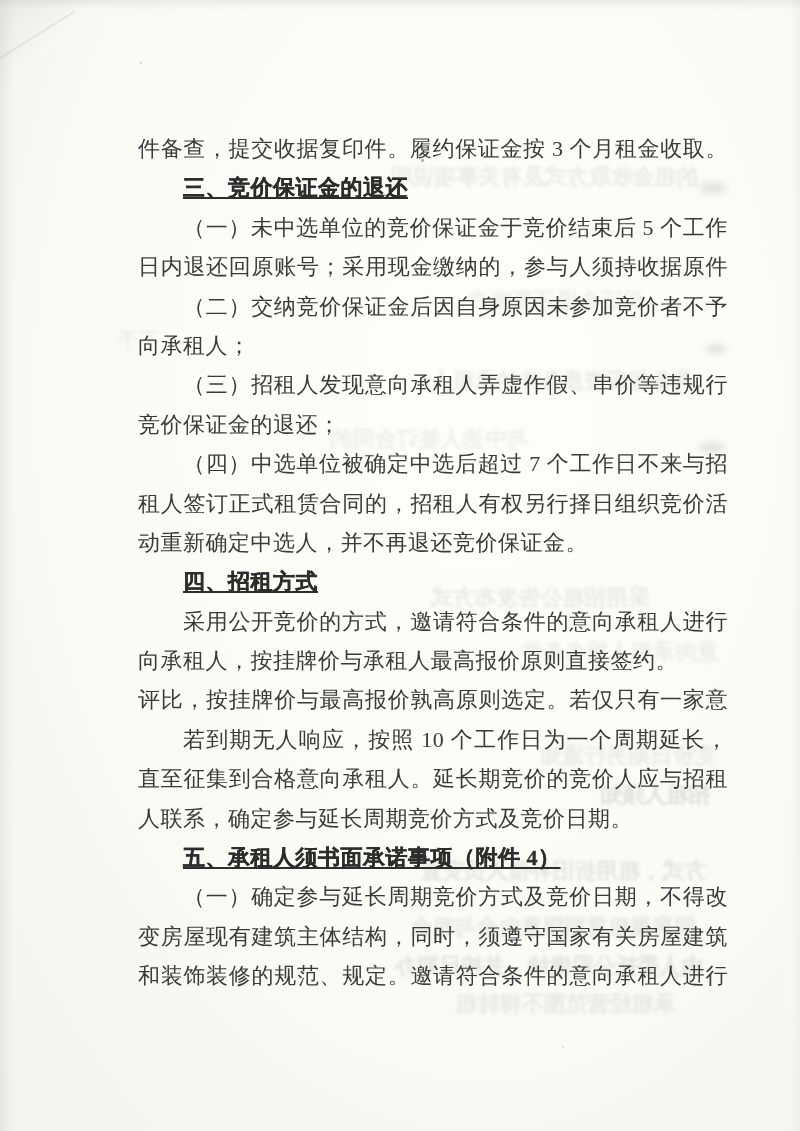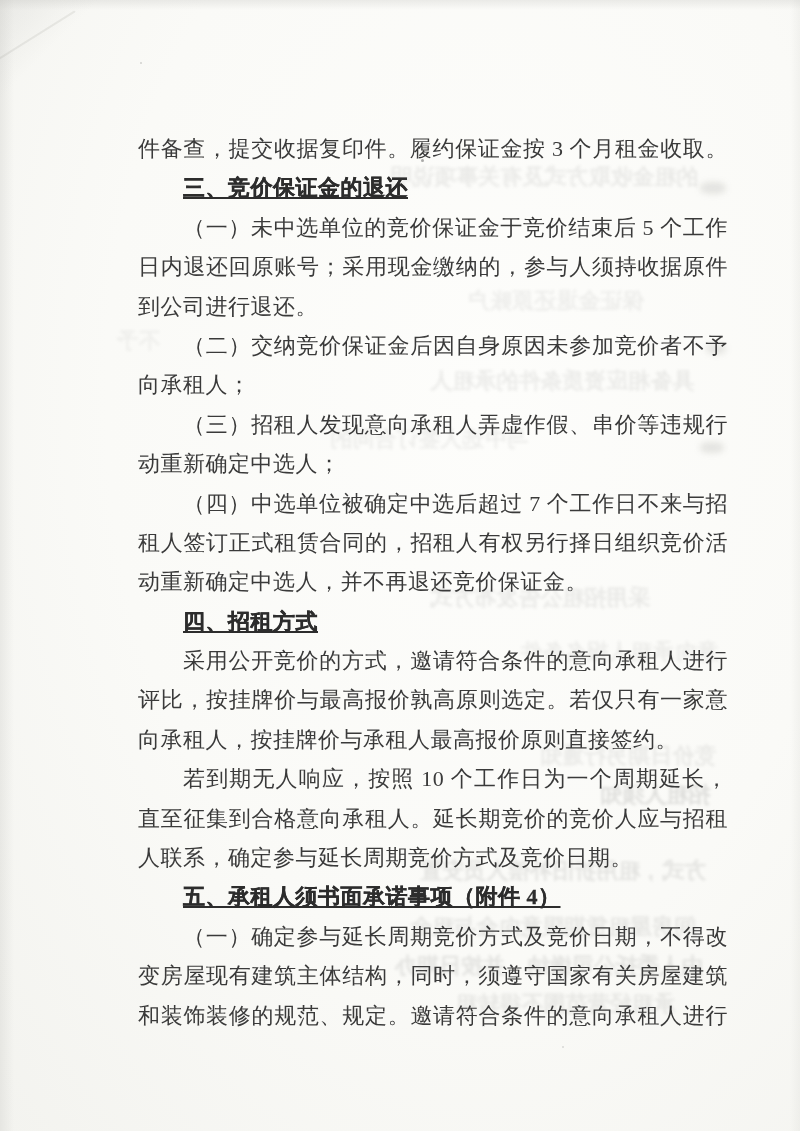--- a/index.html
+++ b/index.html
@@ -109,32 +109,31 @@
 
   <div class="speck" style="left:421px; top:159px; width:3px; height:3px;"></div>
   <div class="speck" style="left:140px; top:62px; width:2px; height:2px; opacity:.5;"></div>
   <div class="speck" style="left:562px; top:1046px; width:2px; height:2px; opacity:.4;"></div>
 
   <div class="text-layer">
       <div class="line fill">件备查，提交收据复印件。履约保证金按 3 个月租金收取。</div>
       <div class="line heading indent end">三、竞价保证金的退还</div>
       <div class="line indent fill">（一）未中选单位的竞价保证金于竞价结束后 5 个工作</div>
       <div class="line fill">日内退还回原账号；采用现金缴纳的，参与人须持收据原件</div>
-      <div class="line end">到公司进行退还。</div>
       <div class="line indent fill">（二）交纳竞价保证金后因自身原因未参加竞价者不予</div>
       <div class="line end">向承租人；</div>
       <div class="line indent fill">（三）招租人发现意向承租人弄虚作假、串价等违规行</div>
-      <div class="line end">动重新确定中选人；</div>
+      <div class="line end">竞价保证金的退还；</div>
       <div class="line indent fill">（四）中选单位被确定中选后超过 7 个工作日不来与招</div>
       <div class="line fill">租人签订正式租赁合同的，招租人有权另行择日组织竞价活</div>
       <div class="line end">动重新确定中选人，并不再退还竞价保证金。</div>
       <div class="line heading indent end">四、招租方式</div>
       <div class="line indent fill">采用公开竞价的方式，邀请符合条件的意向承租人进行</div>
+      <div class="line end">向承租人，按挂牌价与承租人最高报价原则直接签约。</div>
       <div class="line fill">评比，按挂牌价与最高报价孰高原则选定。若仅只有一家意</div>
-      <div class="line end">向承租人，按挂牌价与承租人最高报价原则直接签约。</div>
       <div class="line indent fill">若到期无人响应，按照 10 个工作日为一个周期延长，</div>
       <div class="line fill">直至征集到合格意向承租人。延长期竞价的竞价人应与招租</div>
       <div class="line end">人联系，确定参与延长周期竞价方式及竞价日期。</div>
       <div class="line heading indent end">五、承租人须书面承诺事项（附件 4）</div>
       <div class="line indent fill">（一）确定参与延长周期竞价方式及竞价日期，不得改</div>
       <div class="line fill">变房屋现有建筑主体结构，同时，须遵守国家有关房屋建筑</div>
       <div class="line fill">和装饰装修的规范、规定。邀请符合条件的意向承租人进行</div>
     </div>
 
 </div>

